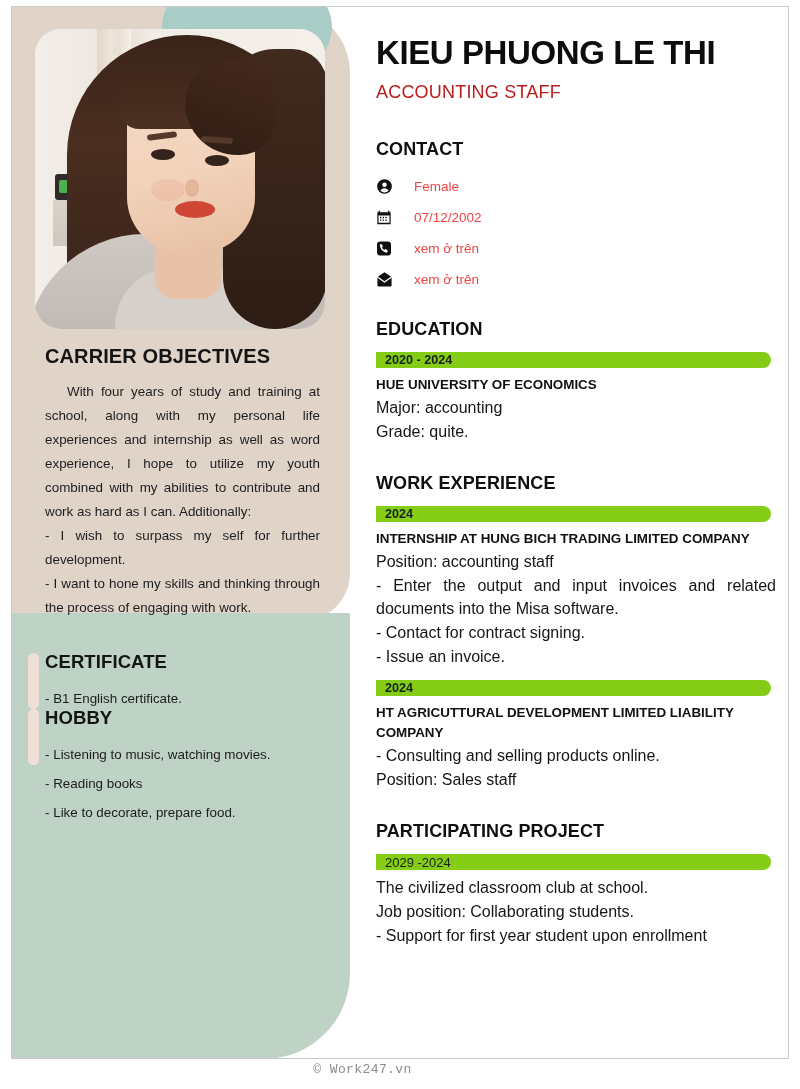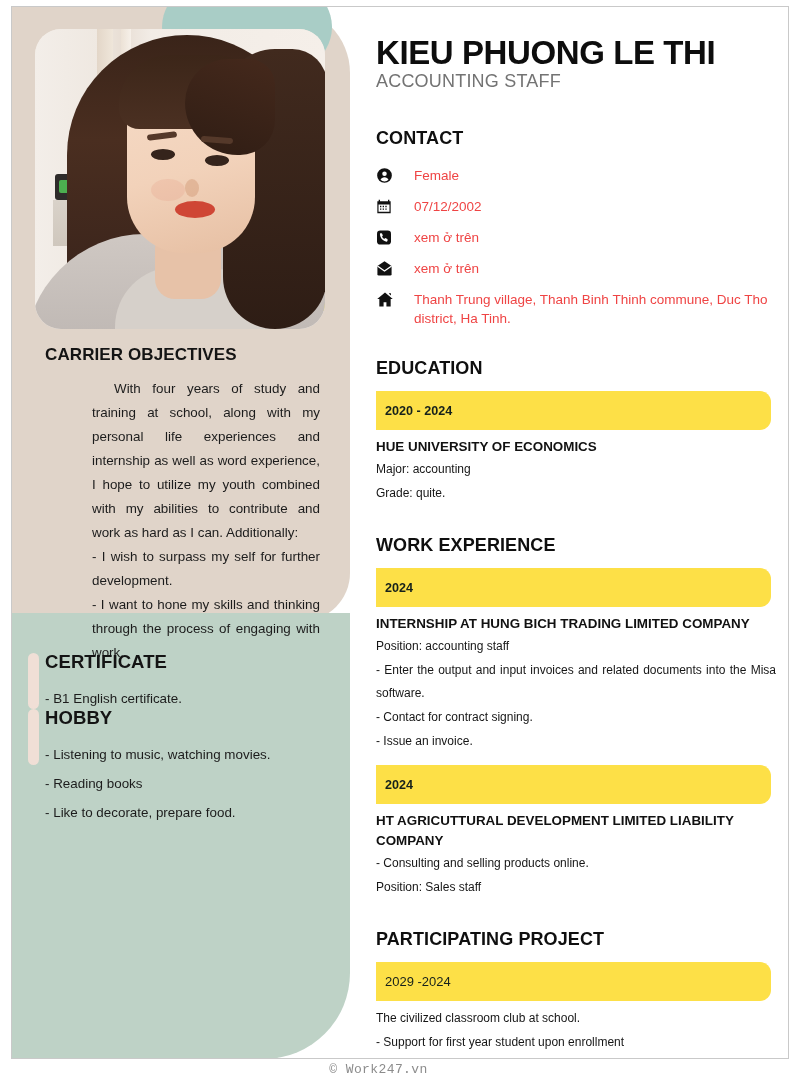--- a/index.html
+++ b/index.html
@@ -186,41 +186,40 @@
     background: rgba(226,150,128,0.22); border-radius: 50%;
   }
 
   
   .left-content {
     position: absolute;
     left: 0; top: 0; width: 338px; height: 100%;
   }
 
   .lc-heading {
-    font-size: 17px;
+    font-size: 20px;
     font-weight: bold;
     color: #141414;
     letter-spacing: 0.1px;
   }
 
   .objectives-block {
     position: absolute;
     left: 33px;
     top: 338px;
     width: 275px;
   }
   .objectives-block .lc-heading { margin-bottom: 12px; }
 
   .obj-p {
     font-size: 13.4px;
     line-height: 24px;
     color: #1c1c1c;
     text-align: justify;
     text-justify: inter-word;
-    margin-left: 47px;
   }
   .obj-p.first { text-indent: 22px; }
 
   .side-sec {
     position: absolute;
     left: 33px;
     width: 280px;
   }
   .side-sec .accent-bar {
     position: absolute;
@@ -253,21 +252,22 @@
   .name {
     font-size: 33px;
     font-weight: bold;
     letter-spacing: -0.4px;
     color: #0d0d0d;
     margin-top: 28px;
     line-height: 1.1;
   }
   .job-title {
     font-size: 18px;
-    color: #737373;
+    color: #b91c1c;
+    margin-top: 11px;
     letter-spacing: 0.2px;
   }
 
   .sec-title {
     font-size: 18px;
     font-weight: bold;
     color: #0f0f0f;
     letter-spacing: 0.1px;
   }
 
@@ -291,52 +291,52 @@
     line-height: 19px;
     color: #ef4444;
     padding-left: 12px;
   }
 
   .block-section { margin-top: 30px; }
   .entry { margin-top: 12px; }
 
   .date-badge {
     position: relative;
-    height: 39px;
-    background: #fde047;
+    height: 16px;
+    background: #84cc16;
     border-radius: 0 11px 11px 0;
     display: flex;
     align-items: center;
     padding-left: 9px;
     font-size: 12.6px;
     font-weight: bold;
     color: #16211b;
     width: 395px;
   }
   .date-badge.thin { font-weight: normal; font-size: 13px; }
 
   .entry-title {
     font-size: 13.4px;
     font-weight: bold;
     color: #111111;
     line-height: 20px;
     margin-top: 7px;
   }
   .entry-line {
-    font-size: 12px;
+    font-size: 16px;
     line-height: 23px;
     color: #161616;
     margin-top: 1px;
   }
   .entry-line.justify { text-align: justify; text-justify: inter-word; }
 
   
   .footer {
     position: absolute;
-    left: 16px;
+    left: 0;
     top: 1062px;
     width: 756px;
     text-align: center;
     font-family: "Liberation Mono", monospace;
     font-size: 13px;
     color: #8c8c8c;
     letter-spacing: 0.4px;
     padding-right: 31px;
   }
 </style>
@@ -445,28 +445,20 @@
           <div class="contact-row">
             <span class="contact-icon">
               <svg width="17" height="17" viewBox="0 0 24 24" fill="#111">
                 <path d="M2 8.6L12 1.8l10 6.8V20a2 2 0 01-2 2H4a2 2 0 01-2-2V8.6z"></path>
                 <path d="M2 8.6l10 7 10-7" stroke="#fff" stroke-width="1.8" fill="none"></path>
               </svg>
             </span>
             <span class="contact-text">xem ở trên</span>
           </div>
 
-          <div class="contact-row">
-            <span class="contact-icon">
-              <svg width="18" height="17" viewBox="0 0 24 24" fill="#111">
-                <path d="M12 2L1 11.2h3V22h6v-6h4v6h6V11.2h3L12 2zm5.6 1.2h2.8v3.2l-2.8-2.4V3.2z"></path>
-              </svg>
-            </span>
-            <span class="contact-text">Thanh Trung village, Thanh Binh Thinh commune, Duc Tho district, Ha Tinh.</span>
-          </div>
 
         </div>
       </div>
 
       <div class="block-section">
         <div class="sec-title">EDUCATION</div>
         <div class="entry">
           <div class="date-badge">2020 - 2024</div>
           <div class="entry-title">HUE UNIVERSITY OF ECONOMICS</div>
           <div class="entry-line">Major: accounting</div>
@@ -492,22 +484,22 @@
           <div class="entry-line">- Consulting and selling products online.</div>
           <div class="entry-line">Position: Sales staff</div>
         </div>
       </div>
 
       <div class="block-section">
         <div class="sec-title">PARTICIPATING PROJECT</div>
         <div class="entry">
           <div class="date-badge thin">2029 -2024</div>
           <div class="entry-line" style="margin-top:6px">The civilized classroom club at school.</div>
+          <div class="entry-line">Job position: Collaborating students.</div>
           <div class="entry-line">- Support for first year student upon enrollment</div>
-          <div class="entry-line">Job position: Collaborating students.</div>
         </div>
       </div>
 
     </div>
   </div>
 
   <div class="footer">© Work247.vn</div>
 
 </div>
 

